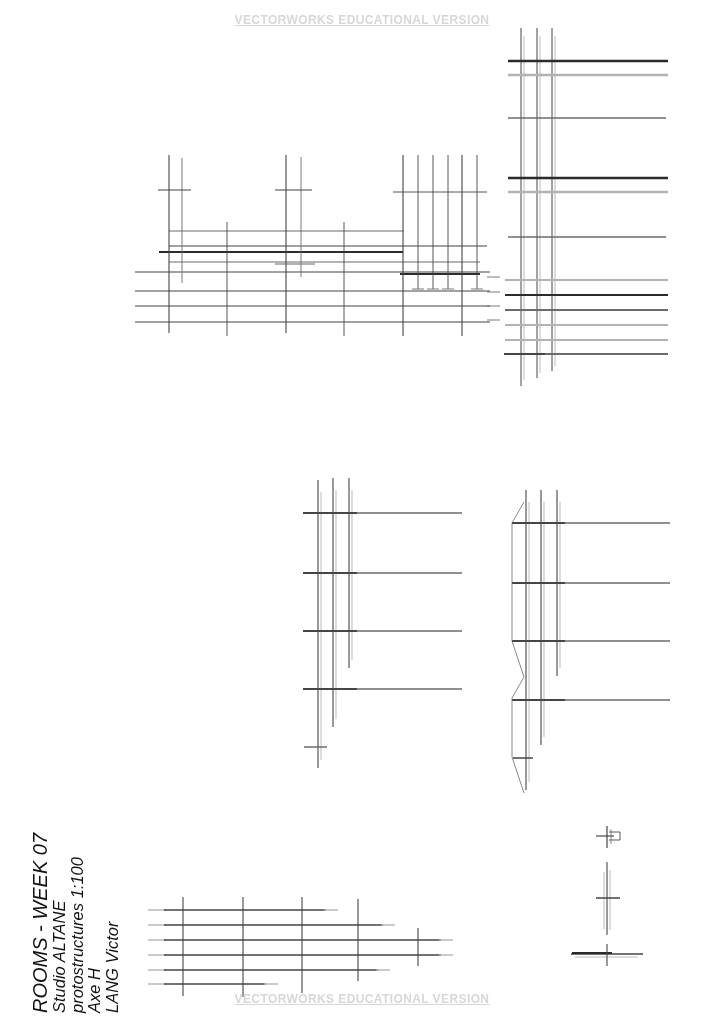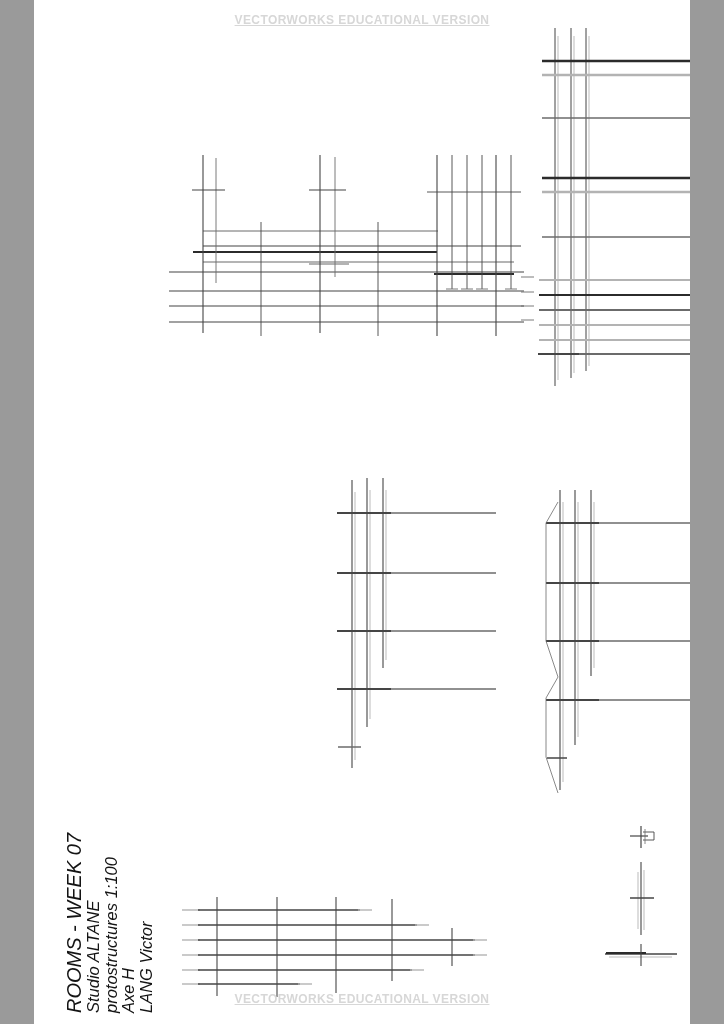--- a/index.html
+++ b/index.html
@@ -1,18 +1,18 @@
 <!DOCTYPE html>
 <html><head>
 <meta charset="utf-8">
 <style>
   html,body{margin:0;padding:0;background:#9a9a9a;}
   .page{
     position:relative;
-    width:656px;height:1024px;
+    width:724px;height:1024px;
     background:#ffffff;
     margin:0 auto;
     overflow:hidden;
     font-family:"Liberation Sans",sans-serif;
   }
   .drawing-svg{position:absolute;left:0;top:0;width:724px;height:1024px;}
   .watermark{
     position:absolute;left:0;width:100%;
     text-align:center;
     font-size:12px;font-weight:bold;letter-spacing:.4px;

